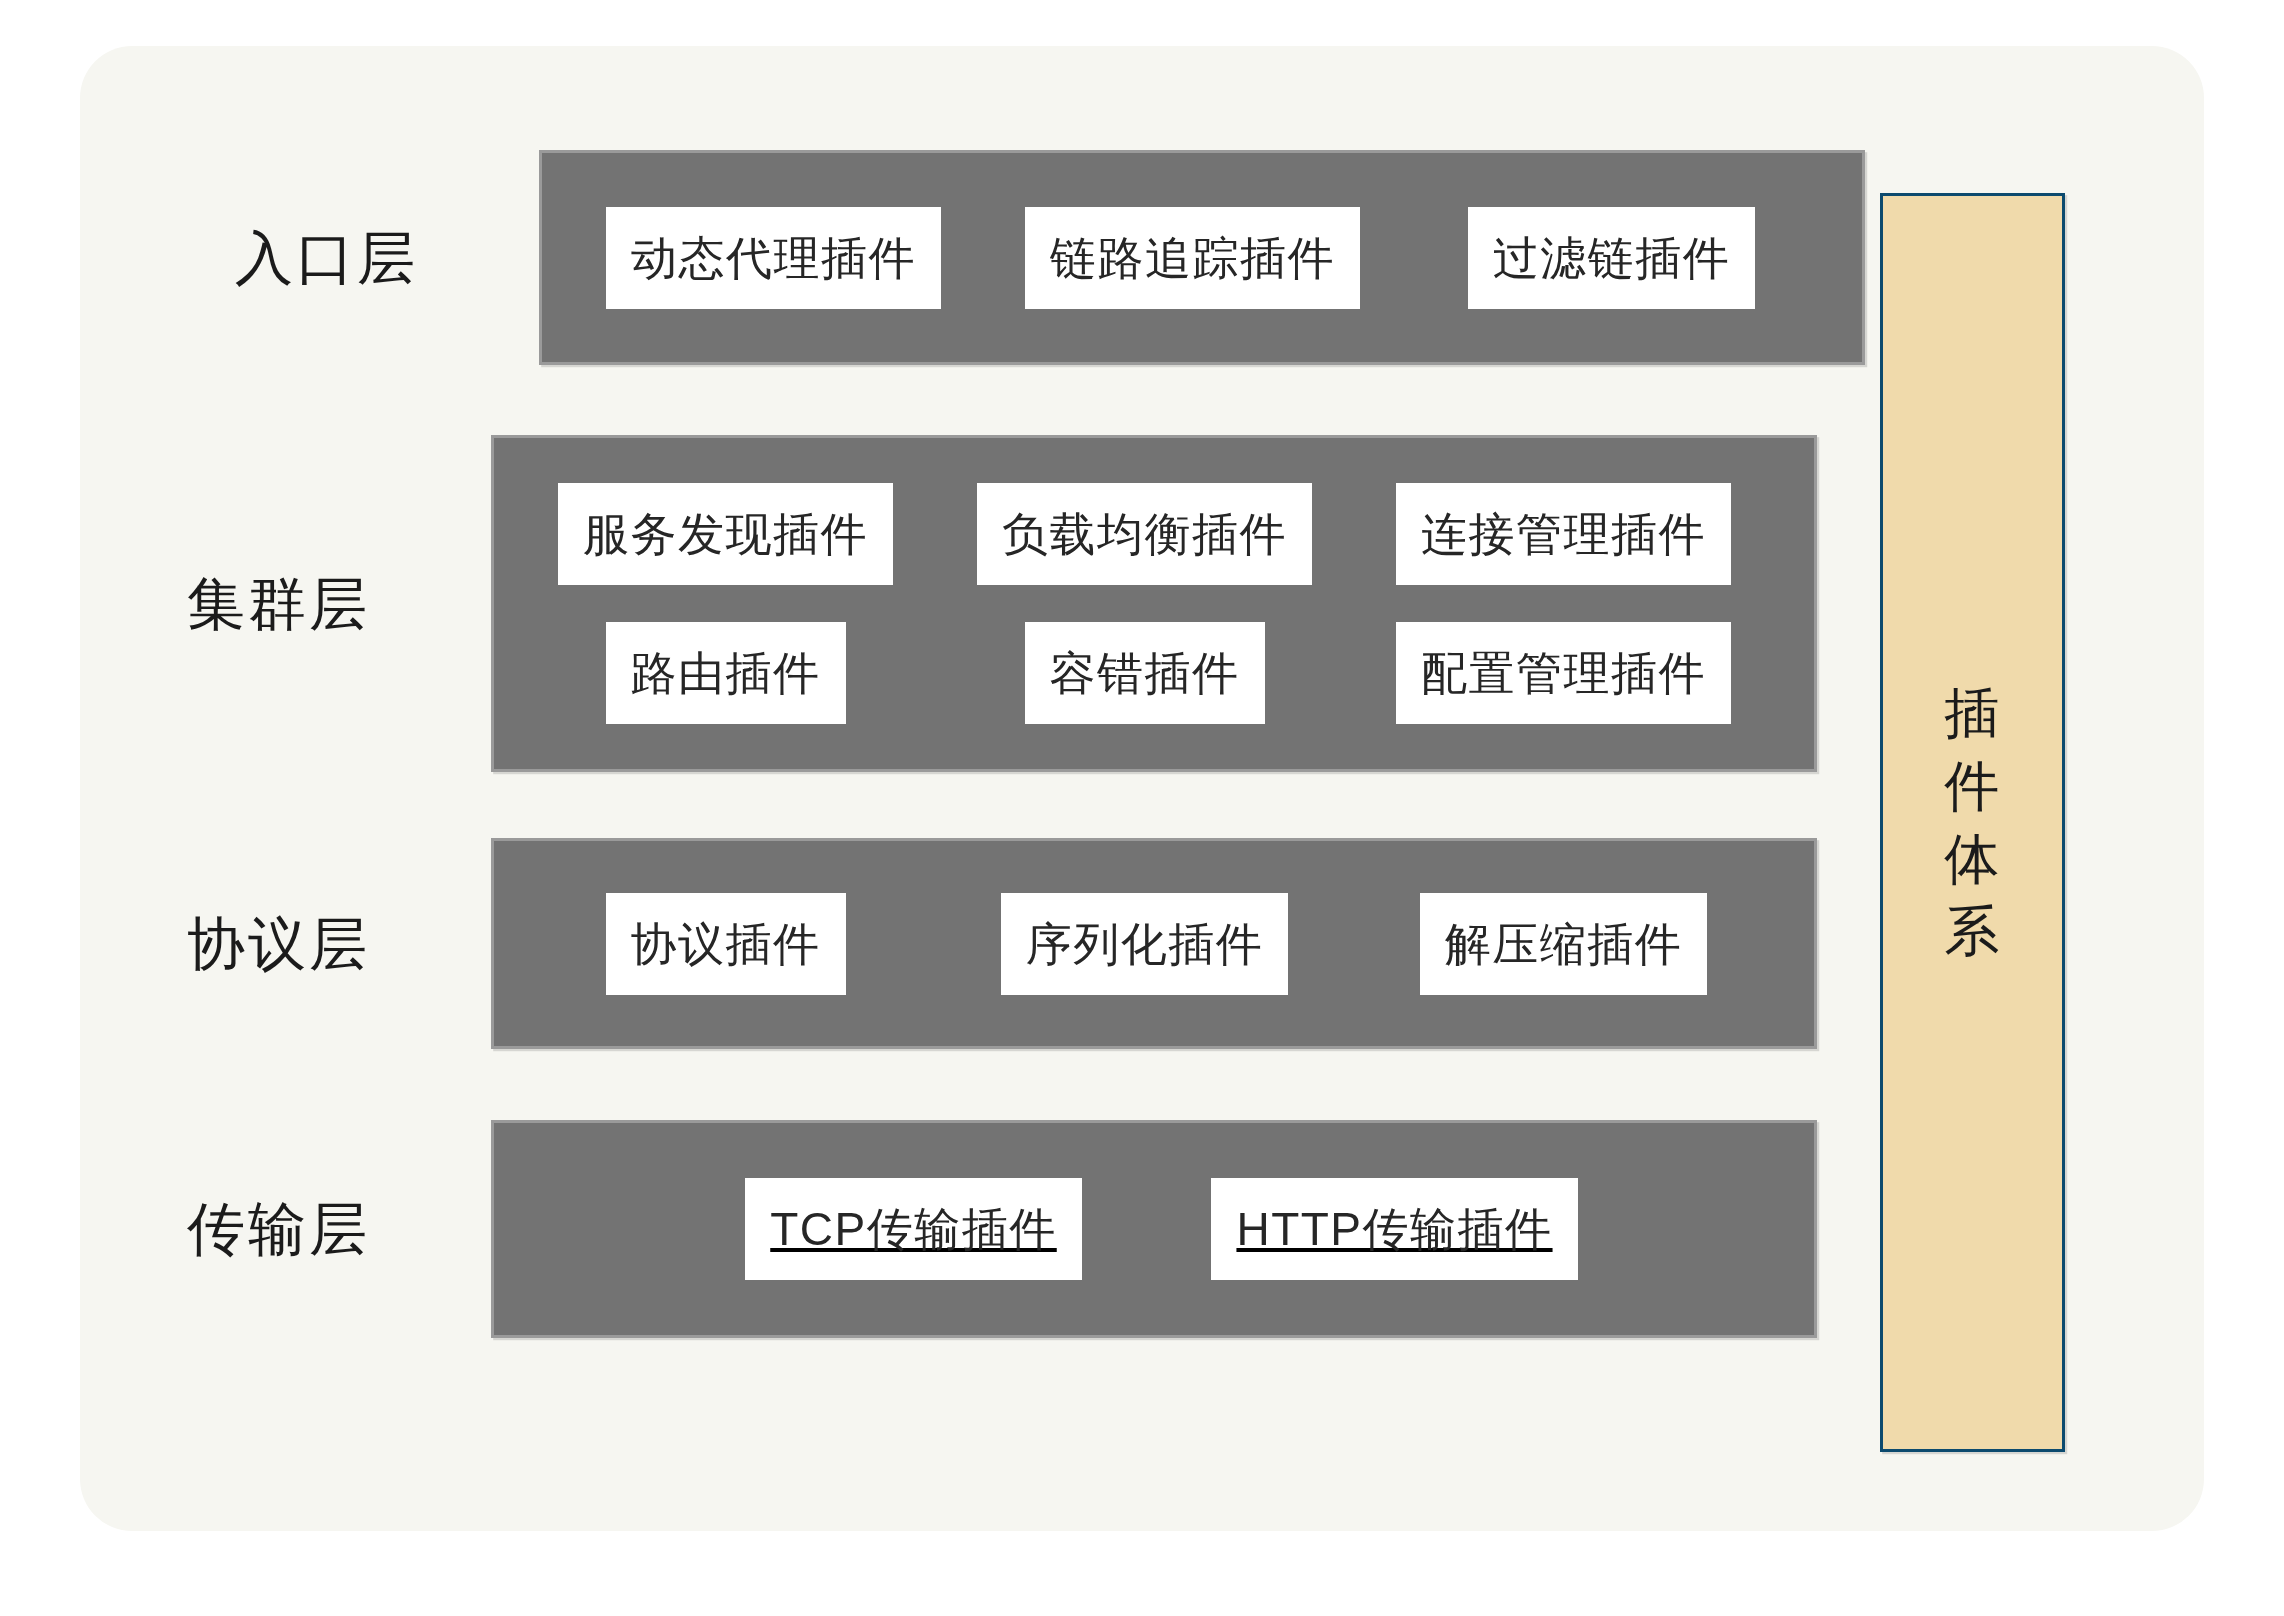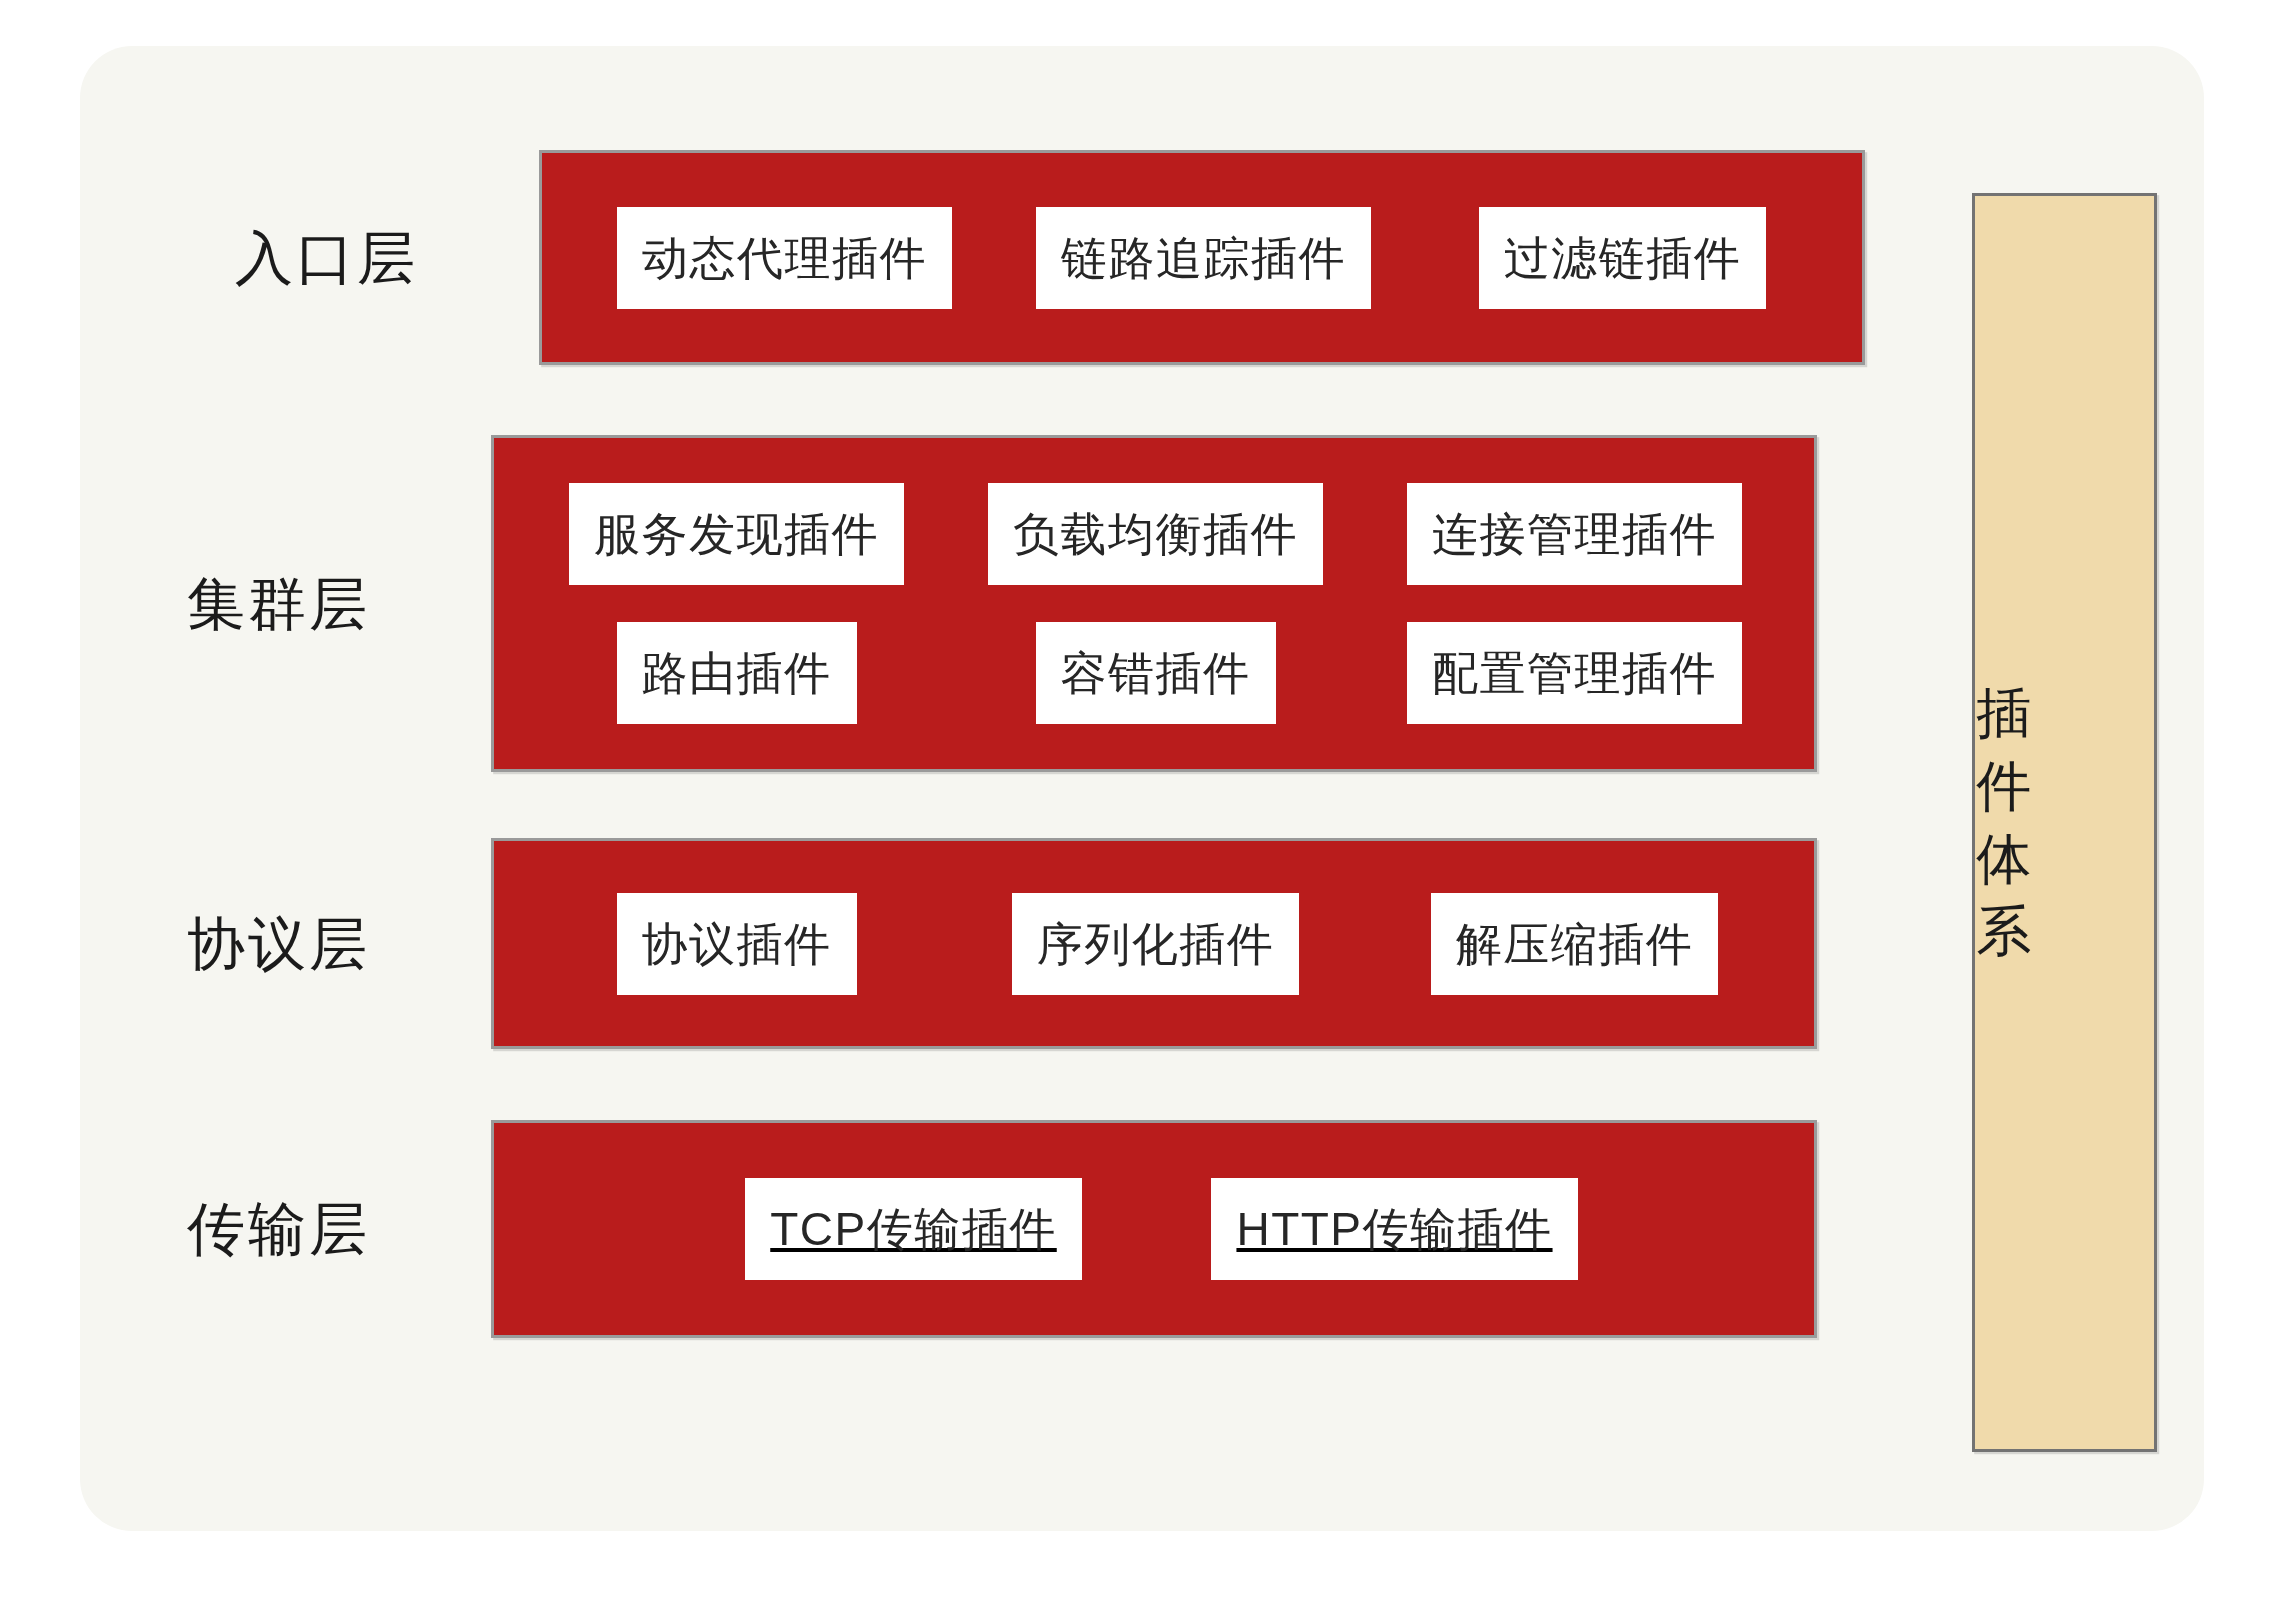--- a/index.html
+++ b/index.html
@@ -62,28 +62,28 @@
     font-size: 58px;
     line-height: 1;
     letter-spacing: 3px;
     color: #1b1b1b;
     font-weight: 400;
   }
 
   .layer-band {
     flex: 0 0 1326px;
     width: 1326px;
-    background: #b91c1c;
+    background: #737373;
     border: 3px solid #9a9a9a;
     box-sizing: border-box;
     display: flex;
     flex-direction: column;
     justify-content: center;
     align-items: stretch;
-    padding: 0 33px;
+    padding: 0 22px;
     box-shadow: 2.2px 2.2px 0 rgba(120,120,120,0.25);
   }
 
   .band-line {
     display: flex;
     flex-direction: row;
     align-items: center;
     justify-content: flex-start;
   }
   .band-line + .band-line { margin-top: 37px; }
@@ -116,29 +116,30 @@
     box-sizing: border-box;
     min-height: 102px;
     display: flex;
     align-items: center;
     justify-content: center;
   }
 
   
   .side-panel {
     position: absolute;
-    left: 1892px;
+    left: 1800px;
     top: 147px;
     width: 185px;
     height: 1259px;
     background: #f0daab;
-    border: 3px solid #737373;
-    box-sizing: border-box;
-    display: flex;
-    align-items: center;
+    border: 3px solid #0c4a6e;
+    box-sizing: border-box;
+    display: flex;
+    align-items: center;
+    justify-content: center;
     box-shadow: 2.2px 2.2px 0 rgba(120,120,120,0.25);
   }
   .side-panel-text {
     font-size: 55px;
     line-height: 1.32;
     letter-spacing: 1.5px;
     color: #1b1b1b;
     text-align: center;
     writing-mode: horizontal-tb;
     width: 59px;

